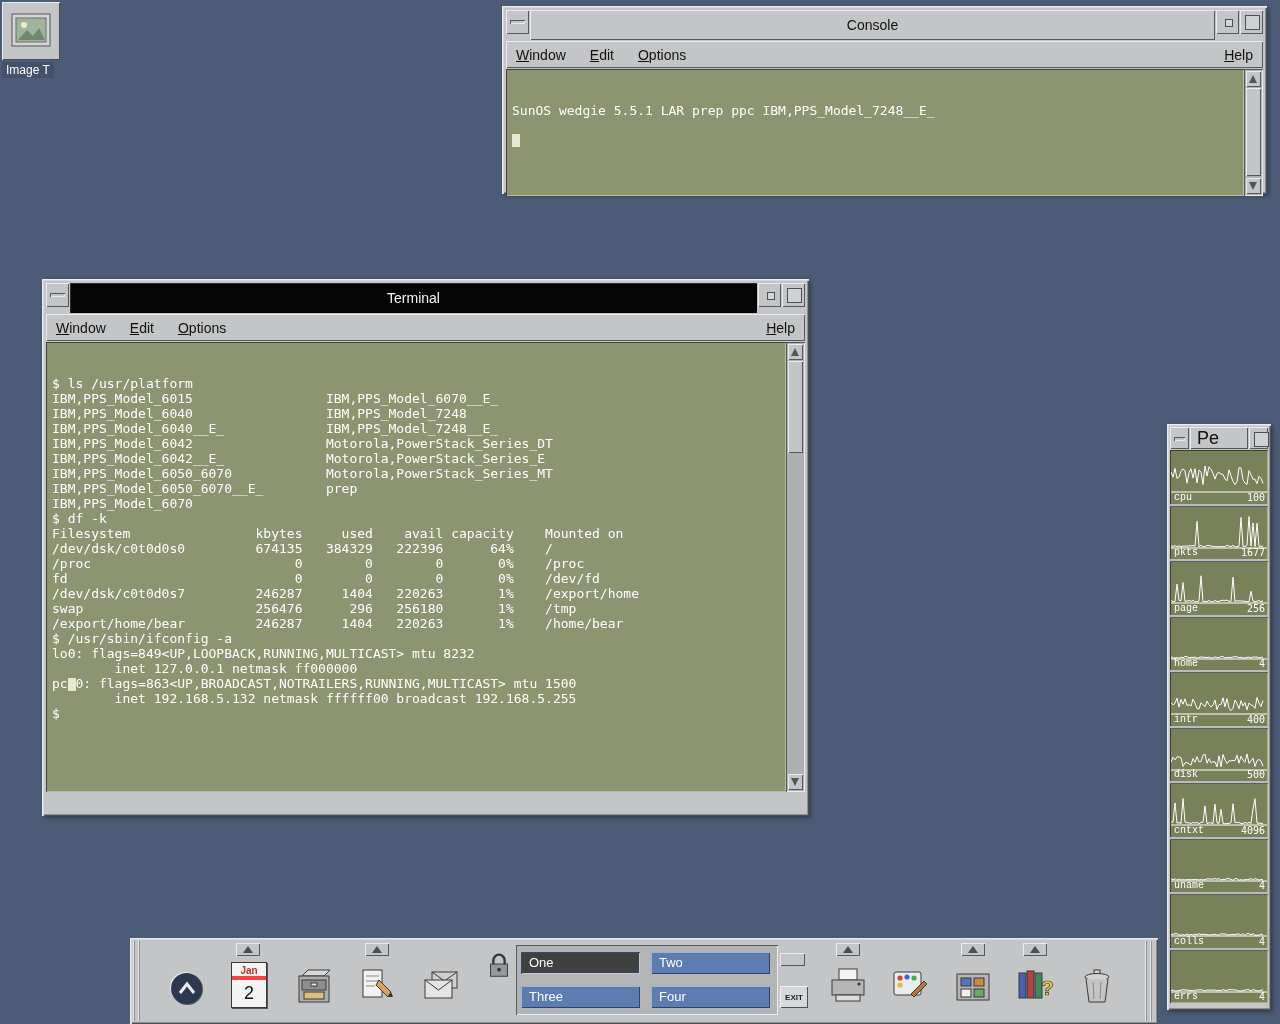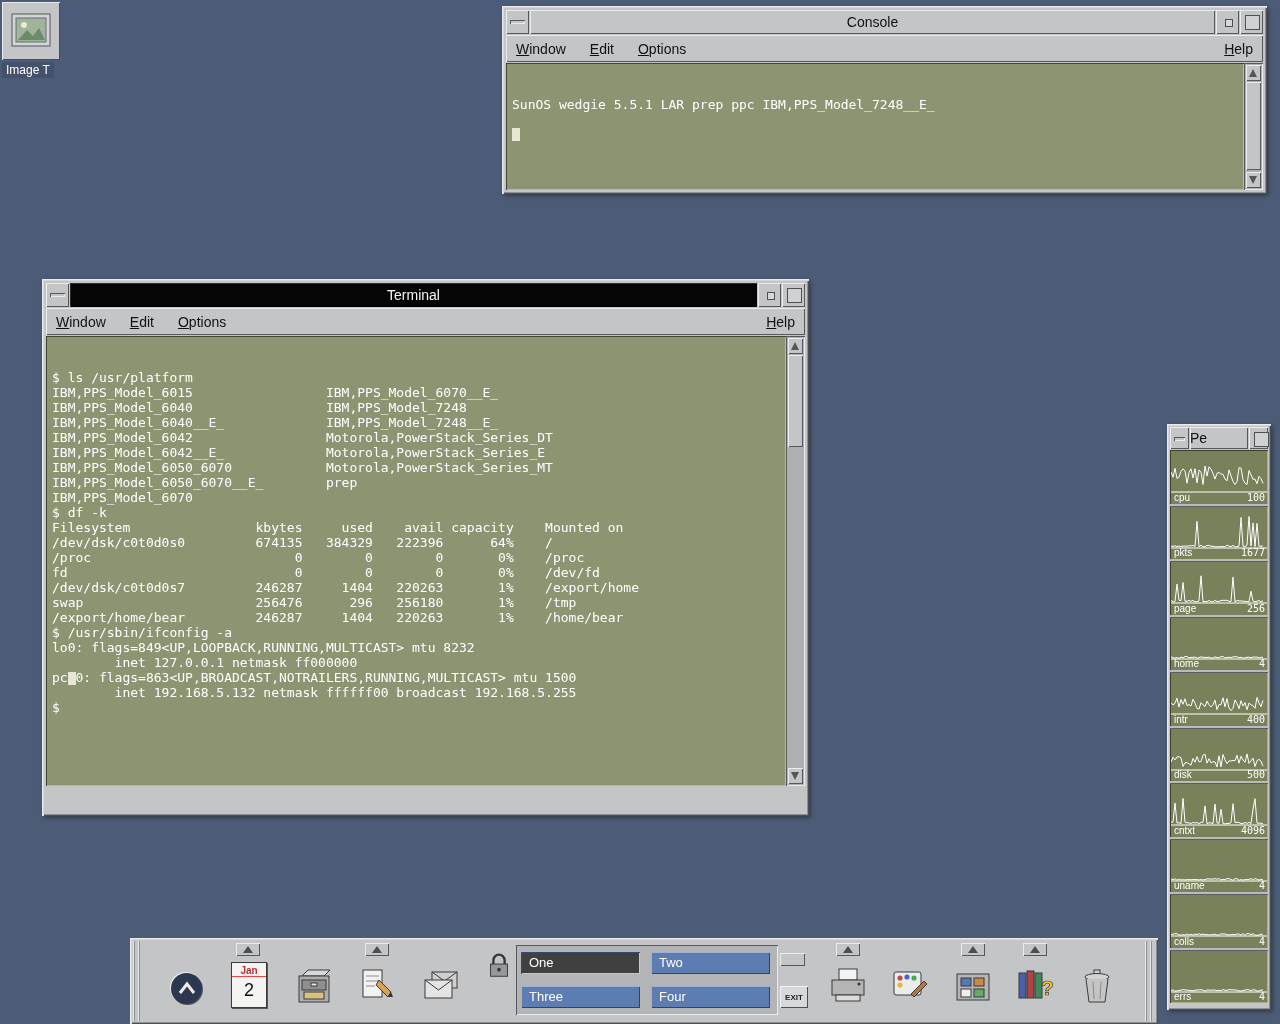--- a/index.html
+++ b/index.html
@@ -5,21 +5,21 @@
   *{box-sizing:border-box;margin:0;padding:0}
   html,body{margin:0}
   #desktop{position:relative;width:1280px;height:1024px;background:var(--desktop,#4d5c76);
     overflow:hidden;font-family:"Liberation Sans",sans-serif;color:#111}
 
   
   .win{position:absolute;background:#c3c5c7;padding:4px;
     box-shadow:inset 1px 1px 0 #e9ebee, inset 2px 2px 0 #d4d6d8,
                inset -1px -1px 0 #4c4f53, inset -2px -2px 0 #8d9093,
                2px 2px 4px rgba(0,0,0,.35)}
-  .titlebar{height:24px;display:flex;gap:1px;margin-bottom:1px}
+  .titlebar{height:30px;display:flex;gap:1px;margin-bottom:1px}
   .tbtn{width:23px;height:24px;position:relative;background:#c3c5c7;
     box-shadow:inset 1px 1px 0 #e9ebee,inset -1px -1px 0 #55585c;flex:none}
   .tbtn.dash::after{content:"";position:absolute;left:4px;right:4px;top:10px;height:4px;
     background:#c3c5c7;box-shadow:inset 1px 1px 0 #55585c,inset -1px -1px 0 #e9ebee}
   .tbtn.minb::after{content:"";position:absolute;left:9px;top:9px;width:6px;height:6px;
     background:#d4d6d8;border:1px solid #4c4f53}
   .tbtn.maxb::after{content:"";position:absolute;left:5px;top:5px;width:13px;height:13px;
     background:#cfd1d3;border:1px solid #4c4f53}
   .ttl{flex:1;display:flex;align-items:center;justify-content:center;font-size:14px;
     background:#c3c5c7;box-shadow:inset 1px 1px 0 #e9ebee,inset -1px -1px 0 #55585c}
@@ -54,28 +54,28 @@
     box-shadow:inset 1px 1px 0 #e9ebee,inset -1px -1px 0 #55585c}
 
   
   #console-win{left:502px;top:6px;width:765px;height:188px}
   #terminal-win{left:42px;top:279px;width:767px;height:537px}
 
   
   #perf-win{left:1167px;top:424px;width:104px;height:586px;padding:3px}
   #perf-win .titlebar{height:22px;margin-bottom:1px}
   #perf-win .tbtn{width:19px;height:22px}
-  #perf-win .ttl{justify-content:flex-start;font-size:14px}
+  #perf-win .ttl{justify-content:flex-start;padding-left:7px;font-size:18px}
   #perf-list{height:553px;display:flex;flex-direction:column;background:var(--meterbg,#79815a);
     box-shadow:inset 1px 1px 0 #3e422c,inset -1px -1px 0 #a8ae86}
   .meter{flex:1;position:relative;overflow:hidden}
   .meter + .meter{border-top:2px solid #b9bbbd;box-shadow:inset 0 1px 0 #5a5d61}
   .meter svg{position:absolute;left:1px;top:2px}
   .m-label{position:absolute;left:4px;bottom:1px;color:#fff;
-    font-family:Liberation Sans, sans-serif;font-size:10px}
+    font-family:Liberation Mono, monospace;font-size:10px}
   .m-scale{position:absolute;right:3px;bottom:1px;color:#fff;
     font-family:"DejaVu Sans Mono",monospace;font-size:10px}
 
   
   #imagetool{position:absolute;left:2px;top:2px;width:64px}
   .it-box{width:58px;height:58px;background:#c3c5c7;display:flex;align-items:center;justify-content:center;
     box-shadow:inset 1px 1px 0 #e9ebee,inset -1px -1px 0 #4c4f53}
   .it-label{margin-top:2px;width:max-content;background:#43516c;color:#fff;font-size:12px;padding:1px 4px}
 
   
@@ -86,21 +86,21 @@
     background:repeating-linear-gradient(90deg,#e6e8ea 0 1px,#8d9093 1px 2px,#c3c5c7 2px 5px)}
   .hl{left:3px}.hr{right:3px}
   .round-btn{position:absolute;left:41px;top:35px;width:31px;height:31px;border-radius:50%;
     background:#2c3850;box-shadow:1px 1px 0 #55585c,-1px -1px 0 #e9ebee;display:flex;align-items:center;justify-content:center}
   .sub-arrow{position:absolute;top:5px;width:24px;height:13px;background:#c3c5c7;
     box-shadow:inset 1px 1px 0 #e9ebee,inset -1px -1px 0 #55585c;display:flex;align-items:center;justify-content:center}
   .sa-tri{width:0;height:0;border-left:5px solid transparent;border-right:5px solid transparent;border-bottom:7px solid #4b4e52}
   .picon{position:absolute;top:24px;width:48px;height:48px;display:flex;align-items:center;justify-content:center}
   .cal{position:absolute;left:101px;top:24px;width:36px;height:46px;background:#f4f4f2;
     border:1px solid #3a3a3a;box-shadow:1px 1px 0 #55585c;text-align:center}
-  .cal-month{font-size:10px;font-weight:bold;color:#c03030;border-bottom:1px solid #ef4444;padding-top:2px}
+  .cal-month{font-size:10px;font-weight:bold;color:#c03030;border-bottom:4px solid #ef4444;padding-top:2px}
   .cal-day{font-size:18px;color:#111;padding-top:3px}
   .locki{position:absolute;left:354px;top:12px;width:30px;height:30px;display:flex;align-items:center;justify-content:center}
   .ws-area{position:absolute;left:386px;top:7px;width:262px;height:70px;background:#b2b4b6;
     box-shadow:inset 1px 1px 0 #55585c,inset -1px -1px 0 #e9ebee}
   .ws-grid{position:absolute;left:0;top:0;right:0;bottom:0}
   .ws-btn{position:absolute;width:119px;height:22px;font-size:13px;color:#fff;line-height:22px;
     padding-left:8px;background:var(--wsblue,#5d7cb2);
     box-shadow:inset 1px 1px 0 #9db1d2,inset -1px -1px 0 #2f4568;cursor:default}
   .ws-btn:nth-child(1){left:5px;top:7px}
   .ws-btn:nth-child(2){left:135px;top:7px}

